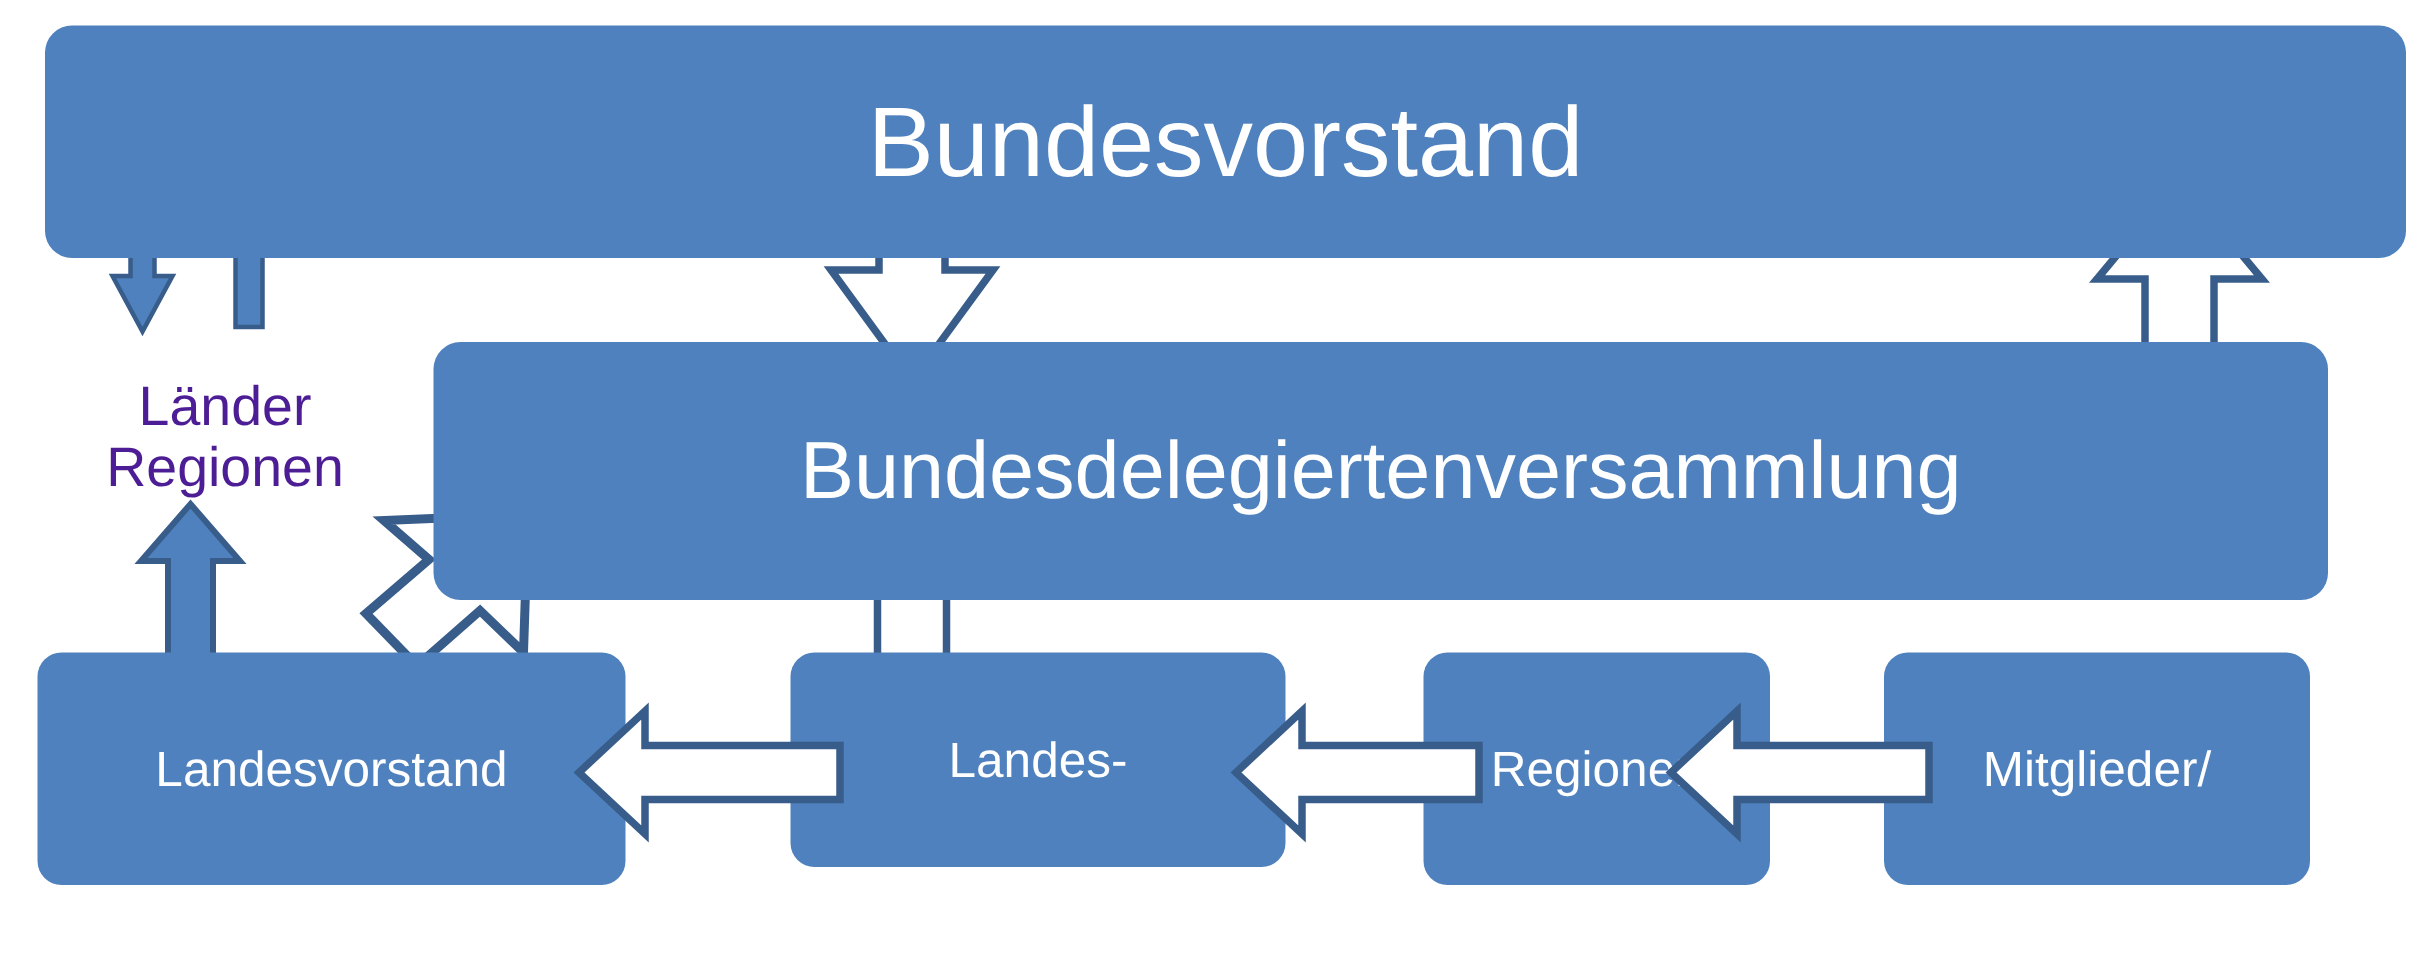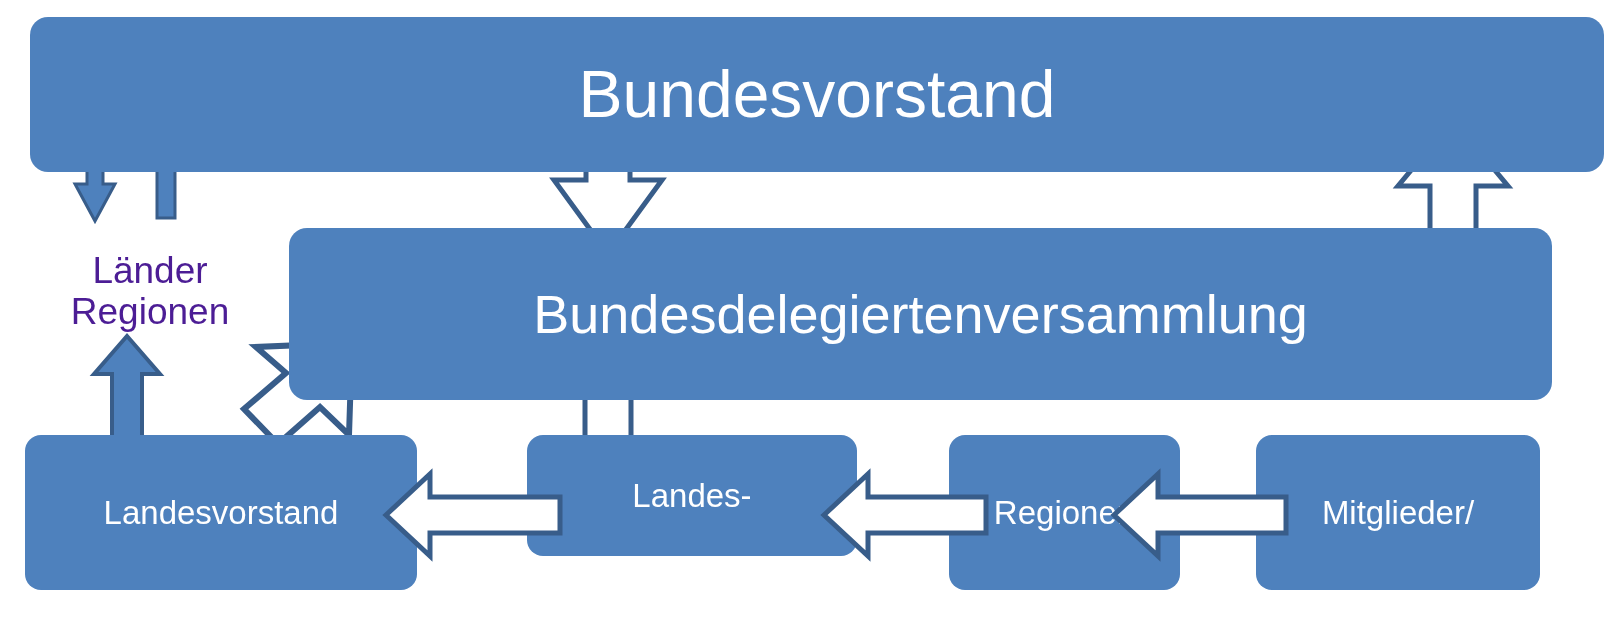--- a/index.html
+++ b/index.html
@@ -108,21 +108,21 @@
   </div>
 
   <div class="box layer-box" style="left:289px; top:228px; width:1263px; height:172px; font-size:54px;">
     <span>Bundesdelegiertenversammlung</span>
   </div>
 
   <div class="box small layer-box" style="left:25px; top:435px; width:392px; height:155px; font-size:33px;">
     <span>Landesvorstand</span>
   </div>
 
-  <div class="box small layer-box" style="left:527px; top:435px; width:330px; height:121px; font-size:33px; flex-direction:column;">
+  <div class="box small layer-box" style="left:527px; top:435px; width:330px; height:143px; font-size:33px; flex-direction:column;">
     <span>Landes-</span>
   </div>
 
   <div class="box small layer-box" style="left:949px; top:435px; width:231px; height:155px; font-size:33px;">
     <span>Regionen</span>
   </div>
 
   <div class="box small layer-box" style="left:1256px; top:435px; width:284px; height:155px; font-size:33px; flex-direction:column;gap:28px;">
     <span>Mitglieder/</span>
   </div>

